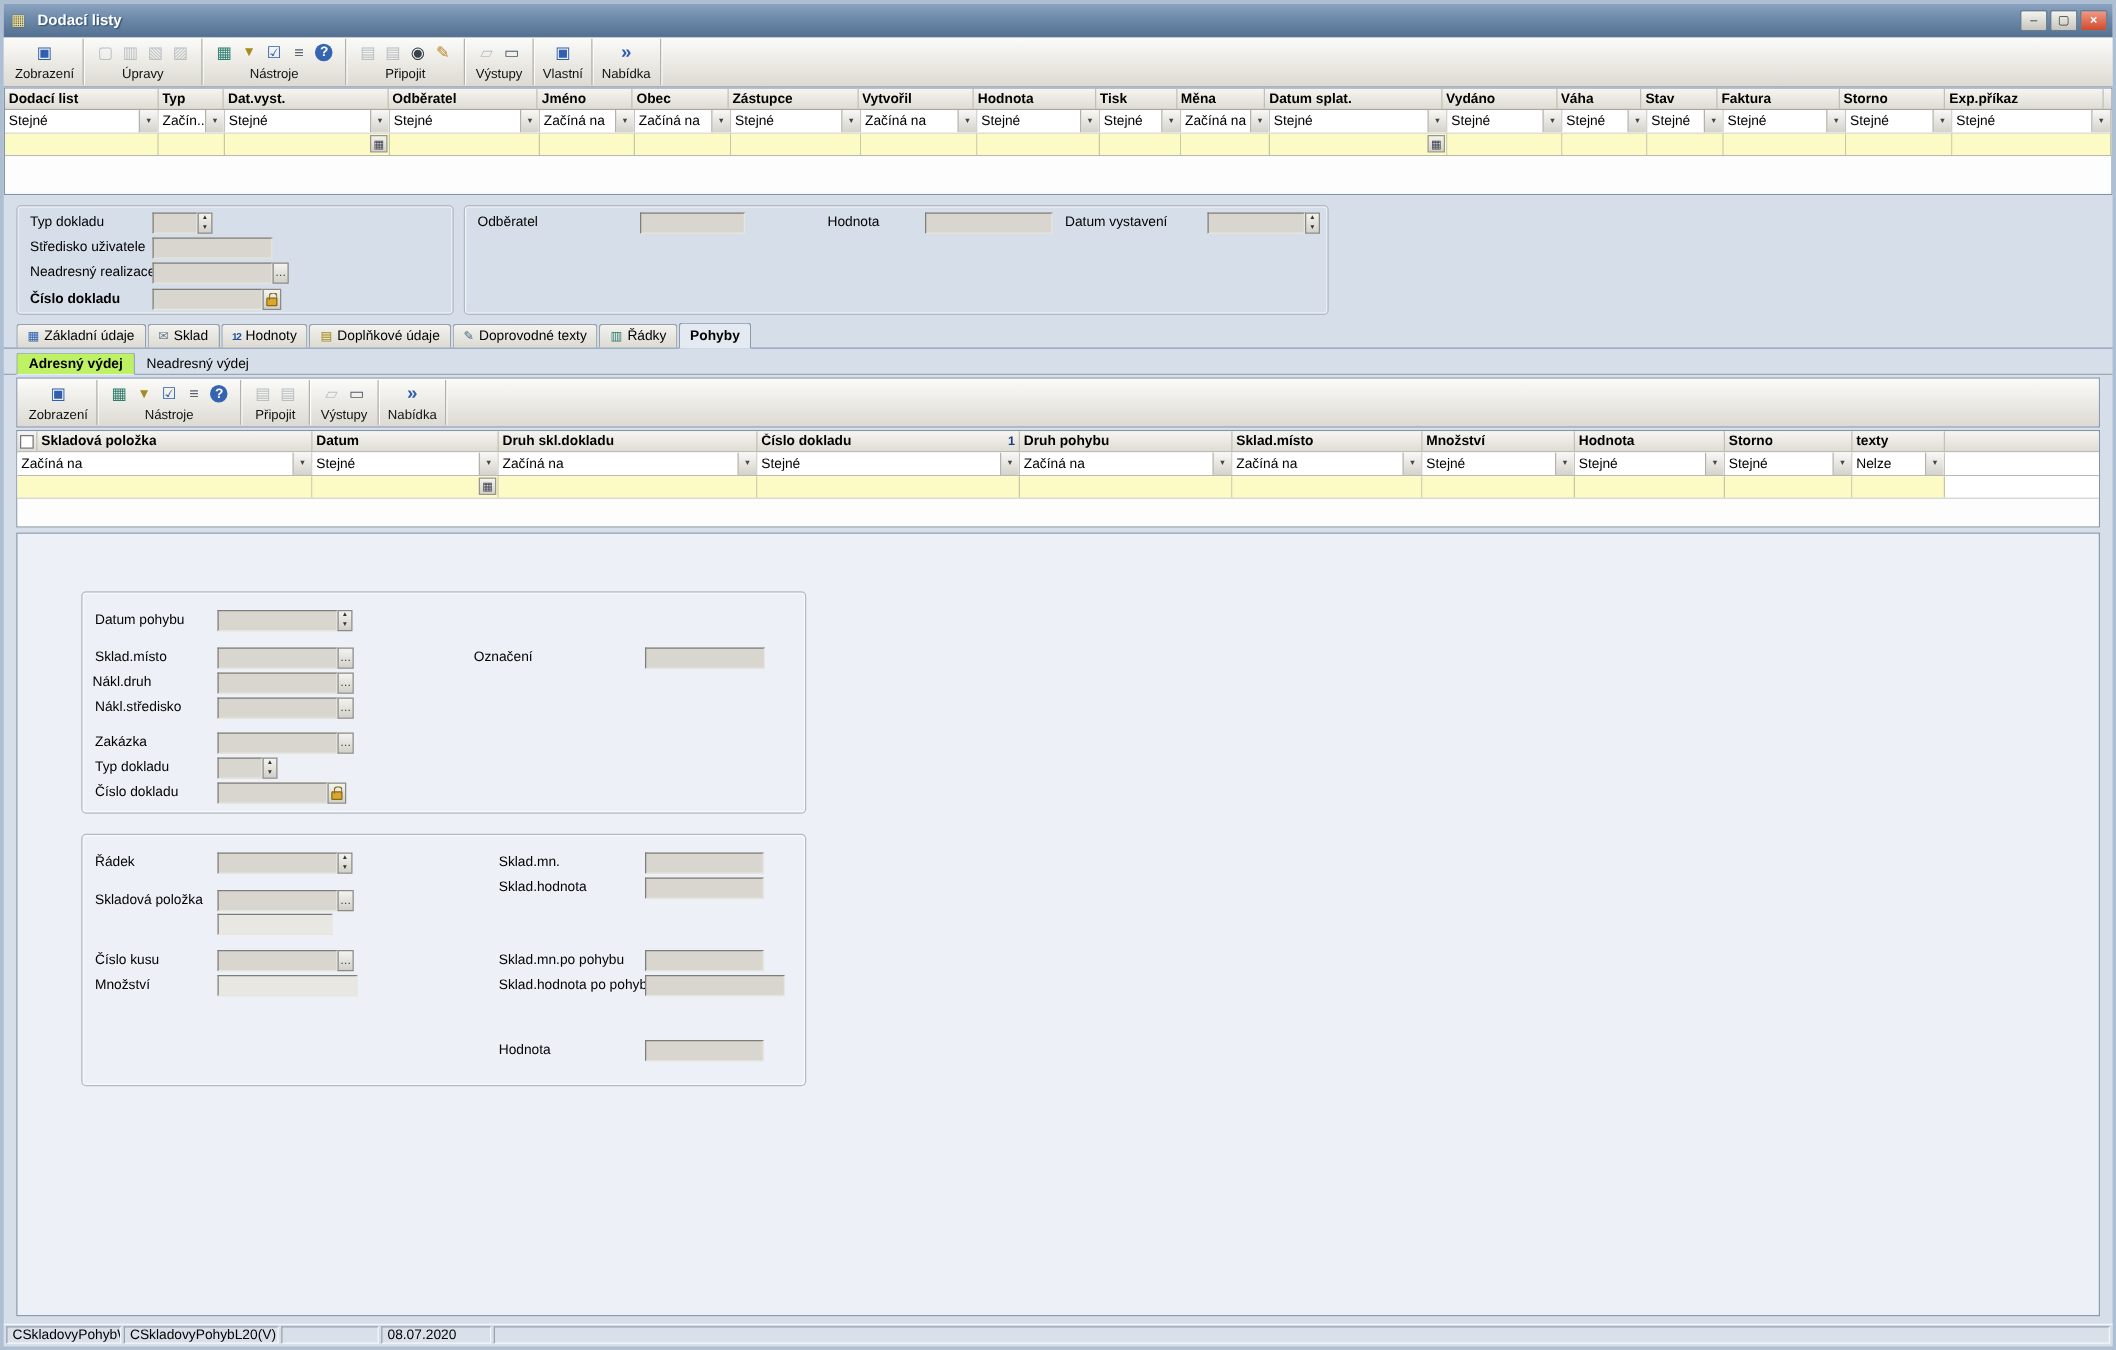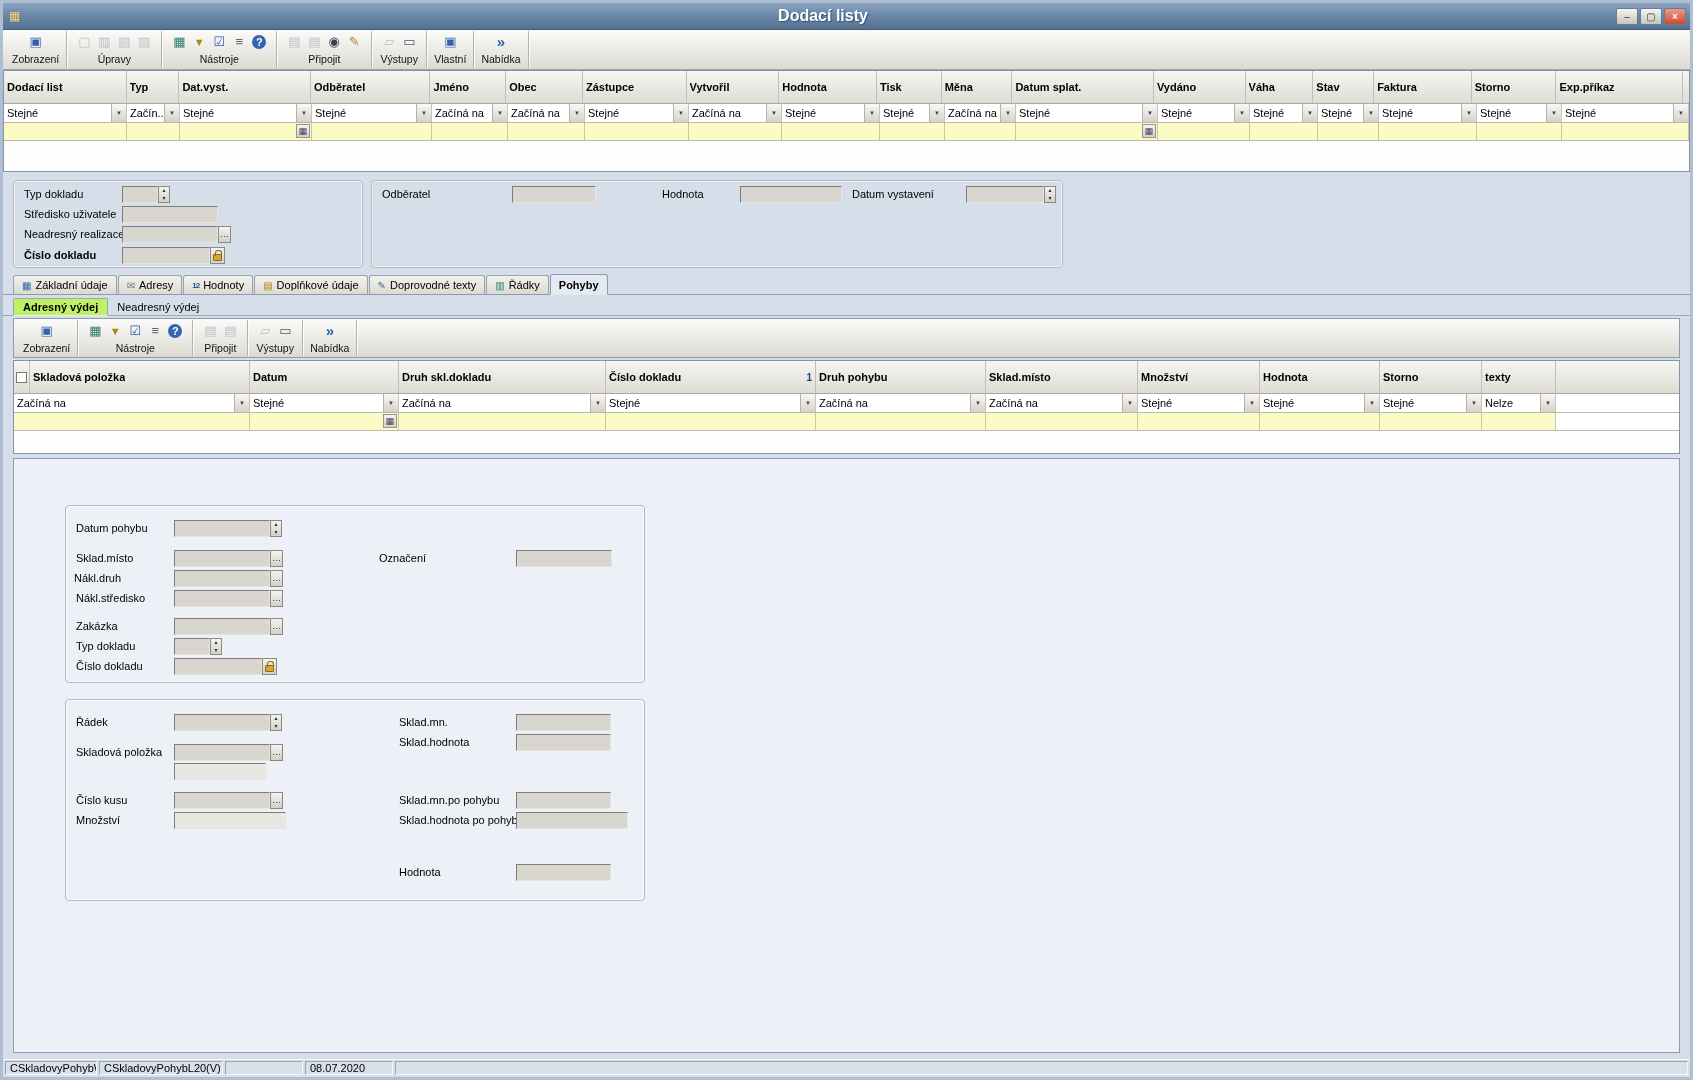--- a/index.html
+++ b/index.html
@@ -2,21 +2,21 @@
 <html><head>
 <meta charset="utf-8">
 <style>
   * { margin:0; padding:0; box-sizing:border-box; }
   html,body { width:1693px; height:1080px; background:#c2cedc; font-family:"Liberation Sans", sans-serif; overflow:hidden; }
   .window { width:1693px; height:1080px; border:3px solid #aebfd4; outline:1px solid #6d87a6; background:#d6dfe9; display:flex; flex-direction:column; position:relative; }
 
   
   .titlebar { height:27px; background:linear-gradient(180deg,#8ba3bf 0%,#6d8aab 45%,#547192 100%); display:flex; align-items:center; padding:0 4px 0 6px; border-bottom:1px solid #3f5a78; flex:0 0 auto; }
   .app-icon { width:16px; height:14px; font-size:12px; line-height:14px; color:#ffe98a; text-shadow:0 0 1px #234; margin-right:5px; }
-  .title-text { color:#fff; font-size:16px; font-weight:bold; text-shadow:1px 1px 1px #33506e; flex:1;text-align:center; }
+  .title-text { color:#fff; font-size:12px; font-weight:bold; text-shadow:1px 1px 1px #33506e; flex:1; }
   .win-btns { display:flex; gap:2px; }
   .wbtn { width:22px; height:17px; border:1px solid #6a7c90; border-radius:2px; background:linear-gradient(#f4f4f0,#c6c6be); font-size:10px; line-height:15px; text-align:center; color:#333; }
   .wbtn.close { background:linear-gradient(#f09a85,#cf4a2e); color:#fff; font-weight:bold; }
 
   
   .toolbar { background:linear-gradient(#fbfbf9,#dcdad2); border-bottom:1px solid #98a4b0; display:flex; align-items:stretch; padding:1px 2px; flex:0 0 auto; }
   .toolbar.main { height:40px; }
   .tb-group { display:flex; flex-direction:column; align-items:center; padding:1px 7px 0; border-right:1px solid #b4b2aa; box-shadow:1px 0 0 rgba(255,255,255,.85); }
   .tb-icons { display:flex; align-items:center; height:20px; }
   .tb-label { font-size:10.5px; color:#111; line-height:14px; white-space:nowrap; }
@@ -30,21 +30,21 @@
   .ic-help { background:#3565b0; color:#fff !important; border-radius:50%; width:14px; height:14px; line-height:14px; font-size:11px; font-weight:bold; margin:0 3px; }
   .ic-camera { color:#38404a; }
   .ic-brush { color:#b8862a; }
   .ic-print { color:#4f5a66; }
   .ic-menu { color:#2f5fae; font-weight:bold; font-size:15px; }
 
   
   .grid { border:1px solid #8294a8; background:#fff; flex:0 0 auto; }
   .grid1 { margin:0; }
   .grid2 { margin:0 10px; }
-  .grid-header { display:flex; height:33px; background:linear-gradient(#f6f5f1,#dedcd4); border-bottom:1px solid #a8a8a0; }
+  .grid-header { display:flex; height:17px; background:linear-gradient(#f6f5f1,#dedcd4); border-bottom:1px solid #a8a8a0; }
   .grid-hcell { border-right:1px solid #c2c0b6; padding:2px 3px; font-size:11px; font-weight:bold; white-space:nowrap; overflow:hidden; display:flex; align-items:center; }
   .grid-hcell.lead { padding:0; justify-content:center; }
   .grid-hcell.filler { flex:1; border-right:none; }
   .hlabel { overflow:hidden; white-space:nowrap; }
   .sort-badge { margin-left:auto; padding-left:2px; color:#1a3c8c; font-size:10px; font-weight:bold; }
   .filter-row { display:flex; height:19px; border-bottom:1px solid #b9b9b1; background:#fff; }
   .grid-fcell { border-right:1px solid #c6c4bc; display:flex; align-items:stretch; background:#fff; overflow:hidden; }
   .fc-text { flex:1; font-size:11px; line-height:18px; padding:0 3px; white-space:nowrap; overflow:hidden; }
   .fc-btn { width:15px; background:linear-gradient(#f8f8f6,#d4d2ca); border-left:1px solid #b4b2aa; font-size:6px; color:#444; text-align:center; line-height:18px; }
   .yellow-row { display:flex; height:18px; border-bottom:1px solid #b9b9b1; background:#fff; }
@@ -368,21 +368,21 @@
     </div>
   </div>
 
   <div class="tabs-row" id="tabs-row">
       <div class="tab">
         <span class="tab-ic ic2-tab-zakladni">▦</span>
         <span>Základní údaje</span>
       </div>
       <div class="tab">
         <span class="tab-ic ic2-tab-adresy">✉</span>
-        <span>Adresy</span>
+        <span>Sklad</span>
       </div>
       <div class="tab">
         <span class="tab-ic ic2-tab-hodnoty">12</span>
         <span>Hodnoty</span>
       </div>
       <div class="tab">
         <span class="tab-ic ic2-tab-doplnkove">▤</span>
         <span>Doplňkové údaje</span>
       </div>
       <div class="tab">

